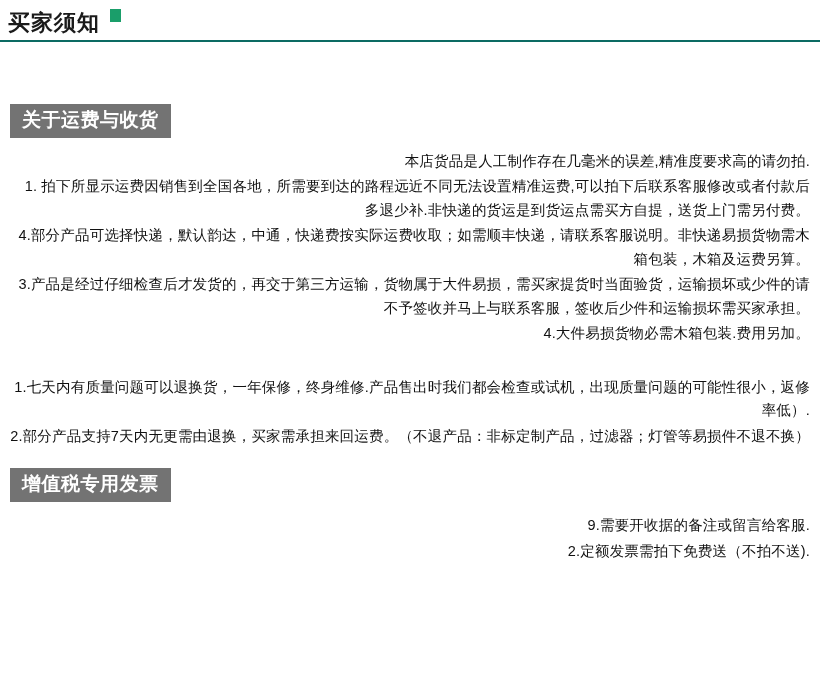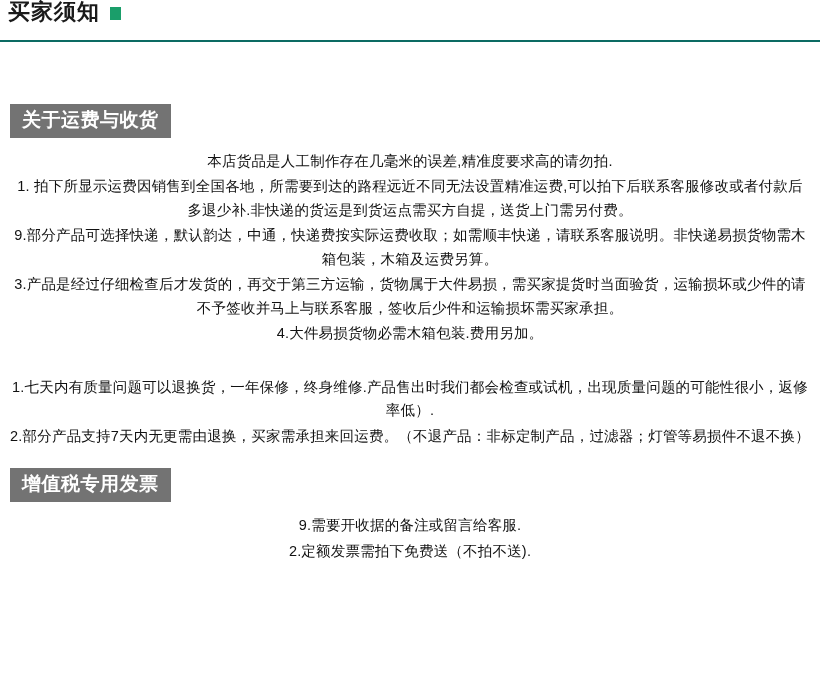--- a/index.html
+++ b/index.html
@@ -16,21 +16,21 @@
   }
   .page {
     width: 820px;
     height: 694px;
     position: relative;
     box-sizing: border-box;
   }
   
   .page-header {
     display: flex;
-    align-items: center;
+    align-items: flex-start;
     gap: 10px;
     padding: 8px 0 24px 8px;
     height: 40px;
     box-sizing: border-box;
   }
   .page-header .title {
     font-size: 22px;
     font-weight: bold;
     color: #1a1a1a;
     letter-spacing: 1px;
@@ -71,21 +71,21 @@
     letter-spacing: 0.5px;
   }
   .section-body {
     margin-top: 12px;
   }
   .para {
     font-size: 14.5px;
     line-height: 1.62;
     color: #111111;
     margin: 0 0 2px 0;
-    text-align: center;
+    text-align: right;
     letter-spacing: 0.2px;
   }
   .gap-1 { height: 16px; }
   .gap-2 { height: 18px; }
 </style>
 </head>
 <body>
 
 <div class="page">
 
@@ -97,21 +97,21 @@
 
   <div class="content">
 
     <div class="section-spacer-top"></div>
 
     <div class="section">
       <div class="section-heading">关于运费与收货</div>
       <div class="section-body">
         <p class="para">本店货品是人工制作存在几毫米的误差,精准度要求高的请勿拍.</p>
         <p class="para">1. 拍下所显示运费因销售到全国各地，所需要到达的路程远近不同无法设置精准运费,可以拍下后联系客服修改或者付款后多退少补.非快递的货运是到货运点需买方自提，送货上门需另付费。</p>
-        <p class="para">9.部分产品可选择快递，默认韵达，中通，快递费按实际运费收取；如需顺丰快递，请联系客服说明。非快递易损货物需木箱包装，木箱及运费另算。</p>
+        <p class="para">4.部分产品可选择快递，默认韵达，中通，快递费按实际运费收取；如需顺丰快递，请联系客服说明。非快递易损货物需木箱包装，木箱及运费另算。</p>
         <p class="para">3.产品是经过仔细检查后才发货的，再交于第三方运输，货物属于大件易损，需买家提货时当面验货，运输损坏或少件的请不予签收并马上与联系客服，签收后少件和运输损坏需买家承担。</p>
         <p class="para">4.大件易损货物必需木箱包装.费用另加。</p>
       </div>
     </div>
 
     <div class="gap-1"></div>
 
     <div class="section">
       <div class="section-body">
         <p class="para">1.七天内有质量问题可以退换货，一年保修，终身维修.产品售出时我们都会检查或试机，出现质量问题的可能性很小，返修率低）.</p>

